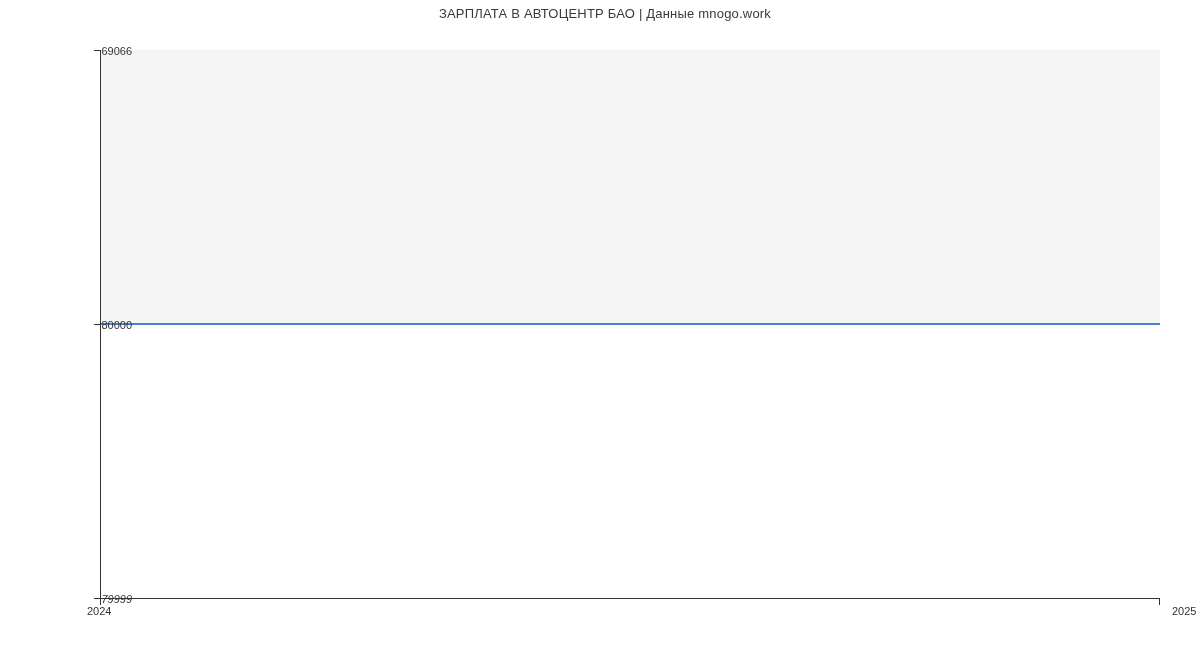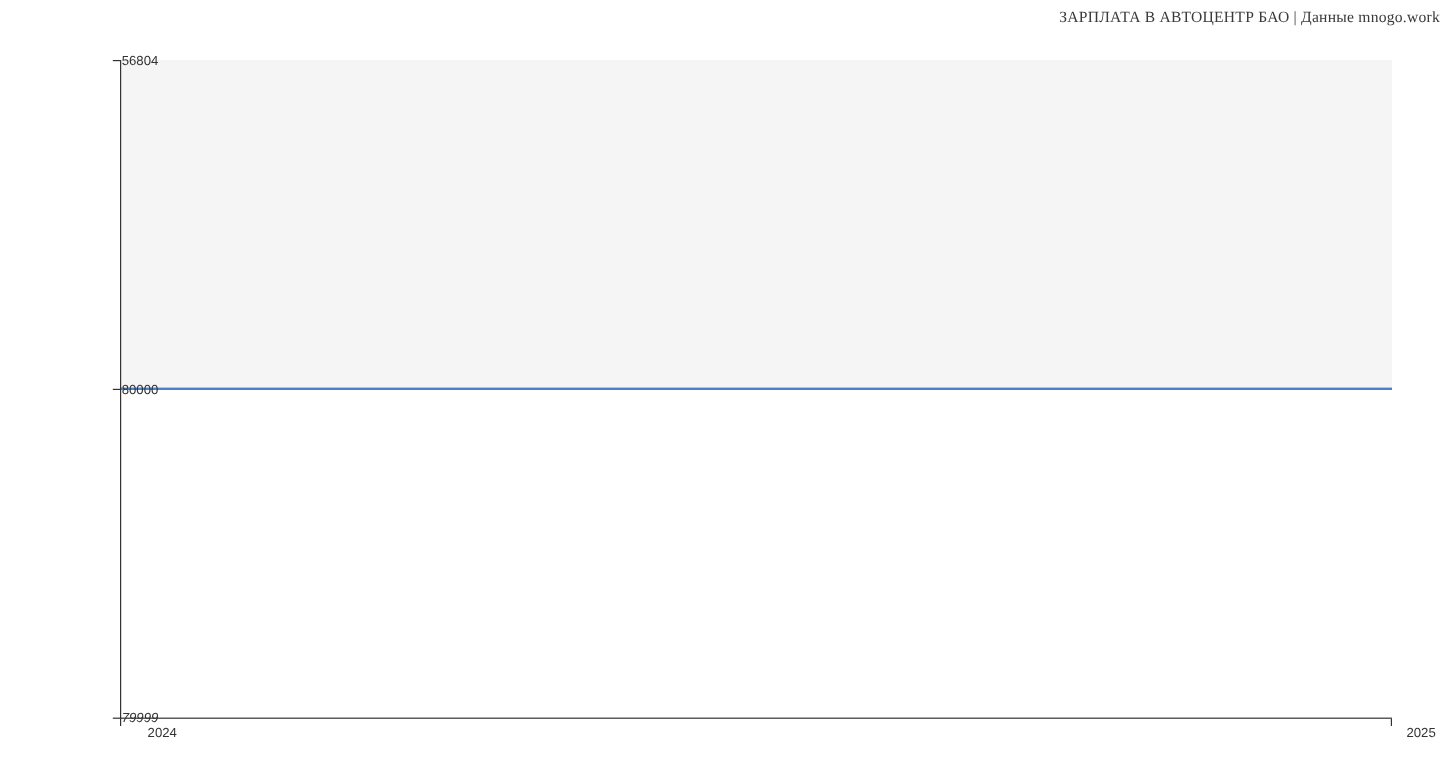--- a/index.html
+++ b/index.html
@@ -1,18 +1,18 @@
 <!DOCTYPE html>
 <html><head>
   <meta charset="utf-8">
   <style>
     * { box-sizing: border-box; margin: 0; padding: 0; }
     html, body { width: 1200px; height: 650px; background: #fff; font-family: Arial, Helvetica, sans-serif; }
     .wrap { position: relative; width: 1200px; height: 650px; }
-    .title { position: absolute; top: 6px; left: 10px; right: 0; text-align: right; font-size: 13px; color: #3a3a3a; letter-spacing: 0.2px; font-family: Liberation Serif, serif; }
+    .title { position: absolute; top: 6px; left: 10px; right: 0; text-align: center; font-size: 13px; color: #3a3a3a; letter-spacing: 0.2px; }
     .plot { position: absolute; left: 100px; top: 50px; width: 1060px; height: 549px; background: #fff; }
     .plot-bg { position: absolute; left: 0; top: 0; width: 1060px; height: 274px; background: #f5f5f5; }
     .y-axis-line { position: absolute; left: 0; top: 0; width: 1px; height: 549px; background: #333; }
     .x-axis-line { position: absolute; left: 0; bottom: 0; width: 1060px; height: 1px; background: #333; }
     .tick-y { position: absolute; left: -6px; width: 6px; height: 1px; background: #333; }
     .tick-x { position: absolute; bottom: -6px; width: 1px; height: 6px; background: #333; }
     .ylabel { position: absolute; right: 1068px; font-size: 11px; color: #333; white-space: nowrap; }
     .xlabel { position: absolute; top: 605px; font-size: 11px; color: #333; white-space: nowrap; }
     .series-line { position: absolute; height: 2px; background: #4a7fd1; }
   </style>
@@ -31,20 +31,20 @@
     <div class="x-axis-line"></div>
 
     <div class="tick-y" style="top:0;"></div>
     <div class="tick-y" style="top:274px;"></div>
     <div class="tick-y" style="top:548px;"></div>
 
     <div class="tick-x" style="left:0;"></div>
     <div class="tick-x" style="left:1059px;"></div>
   </div>
 
-  <div class="ylabel" style="top:45px;">56804</div>
+  <div class="ylabel" style="top:45px;">69066</div>
   <div class="ylabel" style="top:319px;">80000</div>
   <div class="ylabel" style="top:593px;font-style:italic;">79999</div>
 
-  <div class="xlabel" style="left:87px;margin-left:36px;">2024</div>
+  <div class="xlabel" style="left:87px;">2024</div>
   <div class="xlabel" style="left:1172px;">2025</div>
 
 </div>
 
 </body></html>

